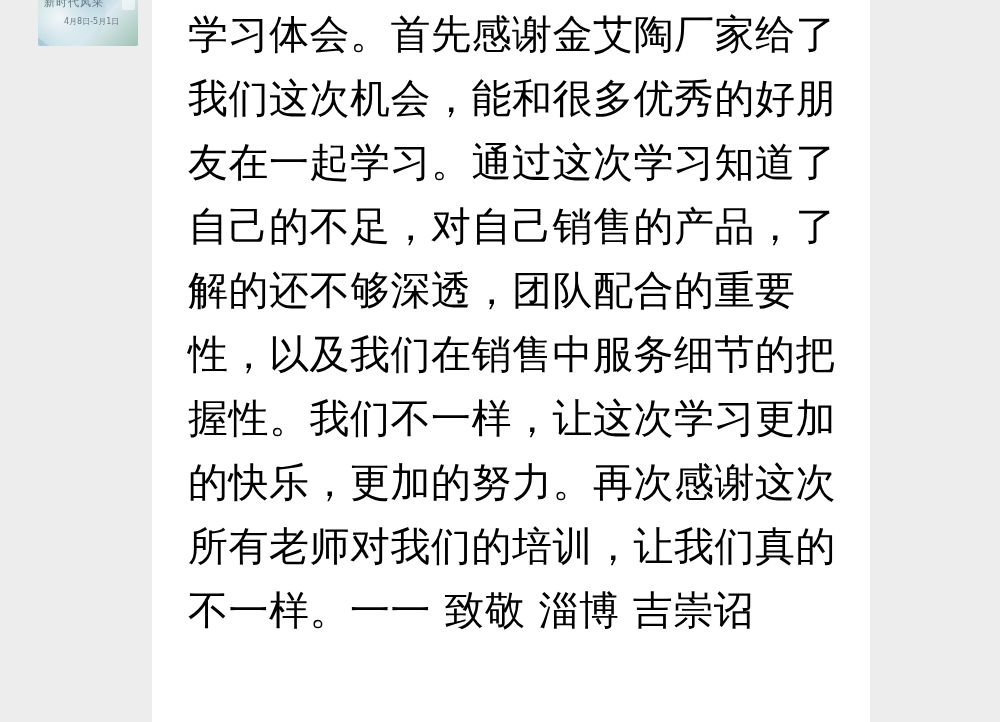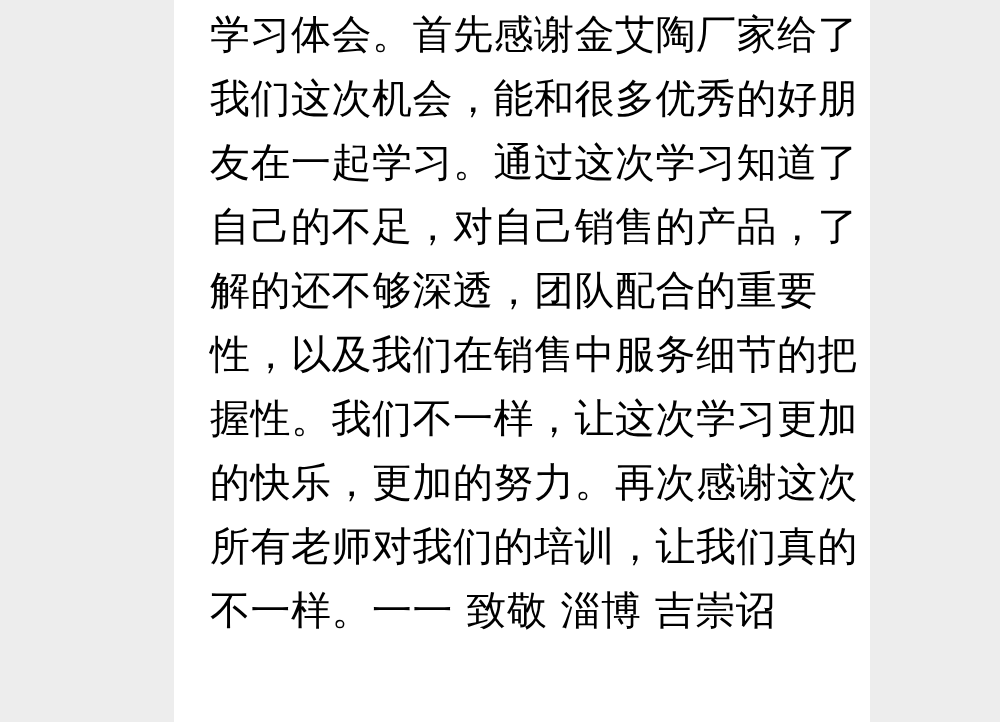--- a/index.html
+++ b/index.html
@@ -87,21 +87,20 @@
   }
   .bubble {
     position: absolute;
     left: 0;
     top: 0;
     width: 718px;
     height: 722px;
     background: #ffffff;
     box-sizing: border-box;
     padding: 2px 26px 0 36px;
-    margin-left: 22px;
   }
   .bubble-text {
     font-family: "DejaVu Sans", "Liberation Sans", sans-serif;
     font-size: 40px;
     line-height: 64px;
     color: #000000;
     letter-spacing: 0.5px;
     white-space: pre-wrap;
     word-break: break-all;
     margin: 0;
@@ -114,20 +113,28 @@
     width: 130px;
     height: 722px;
     background: #ededed;
   }
 </style>
 </head>
 <body>
 
 <div class="screen">
 
+  <div class="avatar-column">
+    <div class="avatar">
+      <div class="avatar-swirl"></div>
+      <div class="avatar-top-text">新时代风采</div>
+      <div class="avatar-date-text">4月8日-5月1日</div>
+      <div class="avatar-badge"></div>
+    </div>
+  </div>
 
   <div class="bubble-wrap">
     <div class="bubble">
       <p class="bubble-text">学习体会。首先感谢金艾陶厂家给了我们这次机会，能和很多优秀的好朋友在一起学习。通过这次学习知道了自己的不足，对自己销售的产品，了解的还不够深透，团队配合的重要性，以及我们在销售中服务细节的把握性。我们不一样，让这次学习更加的快乐，更加的努力。再次感谢这次所有老师对我们的培训，让我们真的不一样。一一 致敬 淄博 吉崇诏</p>
     </div>
   </div>
 
   <div class="right-gutter"></div>
 
 </div>

